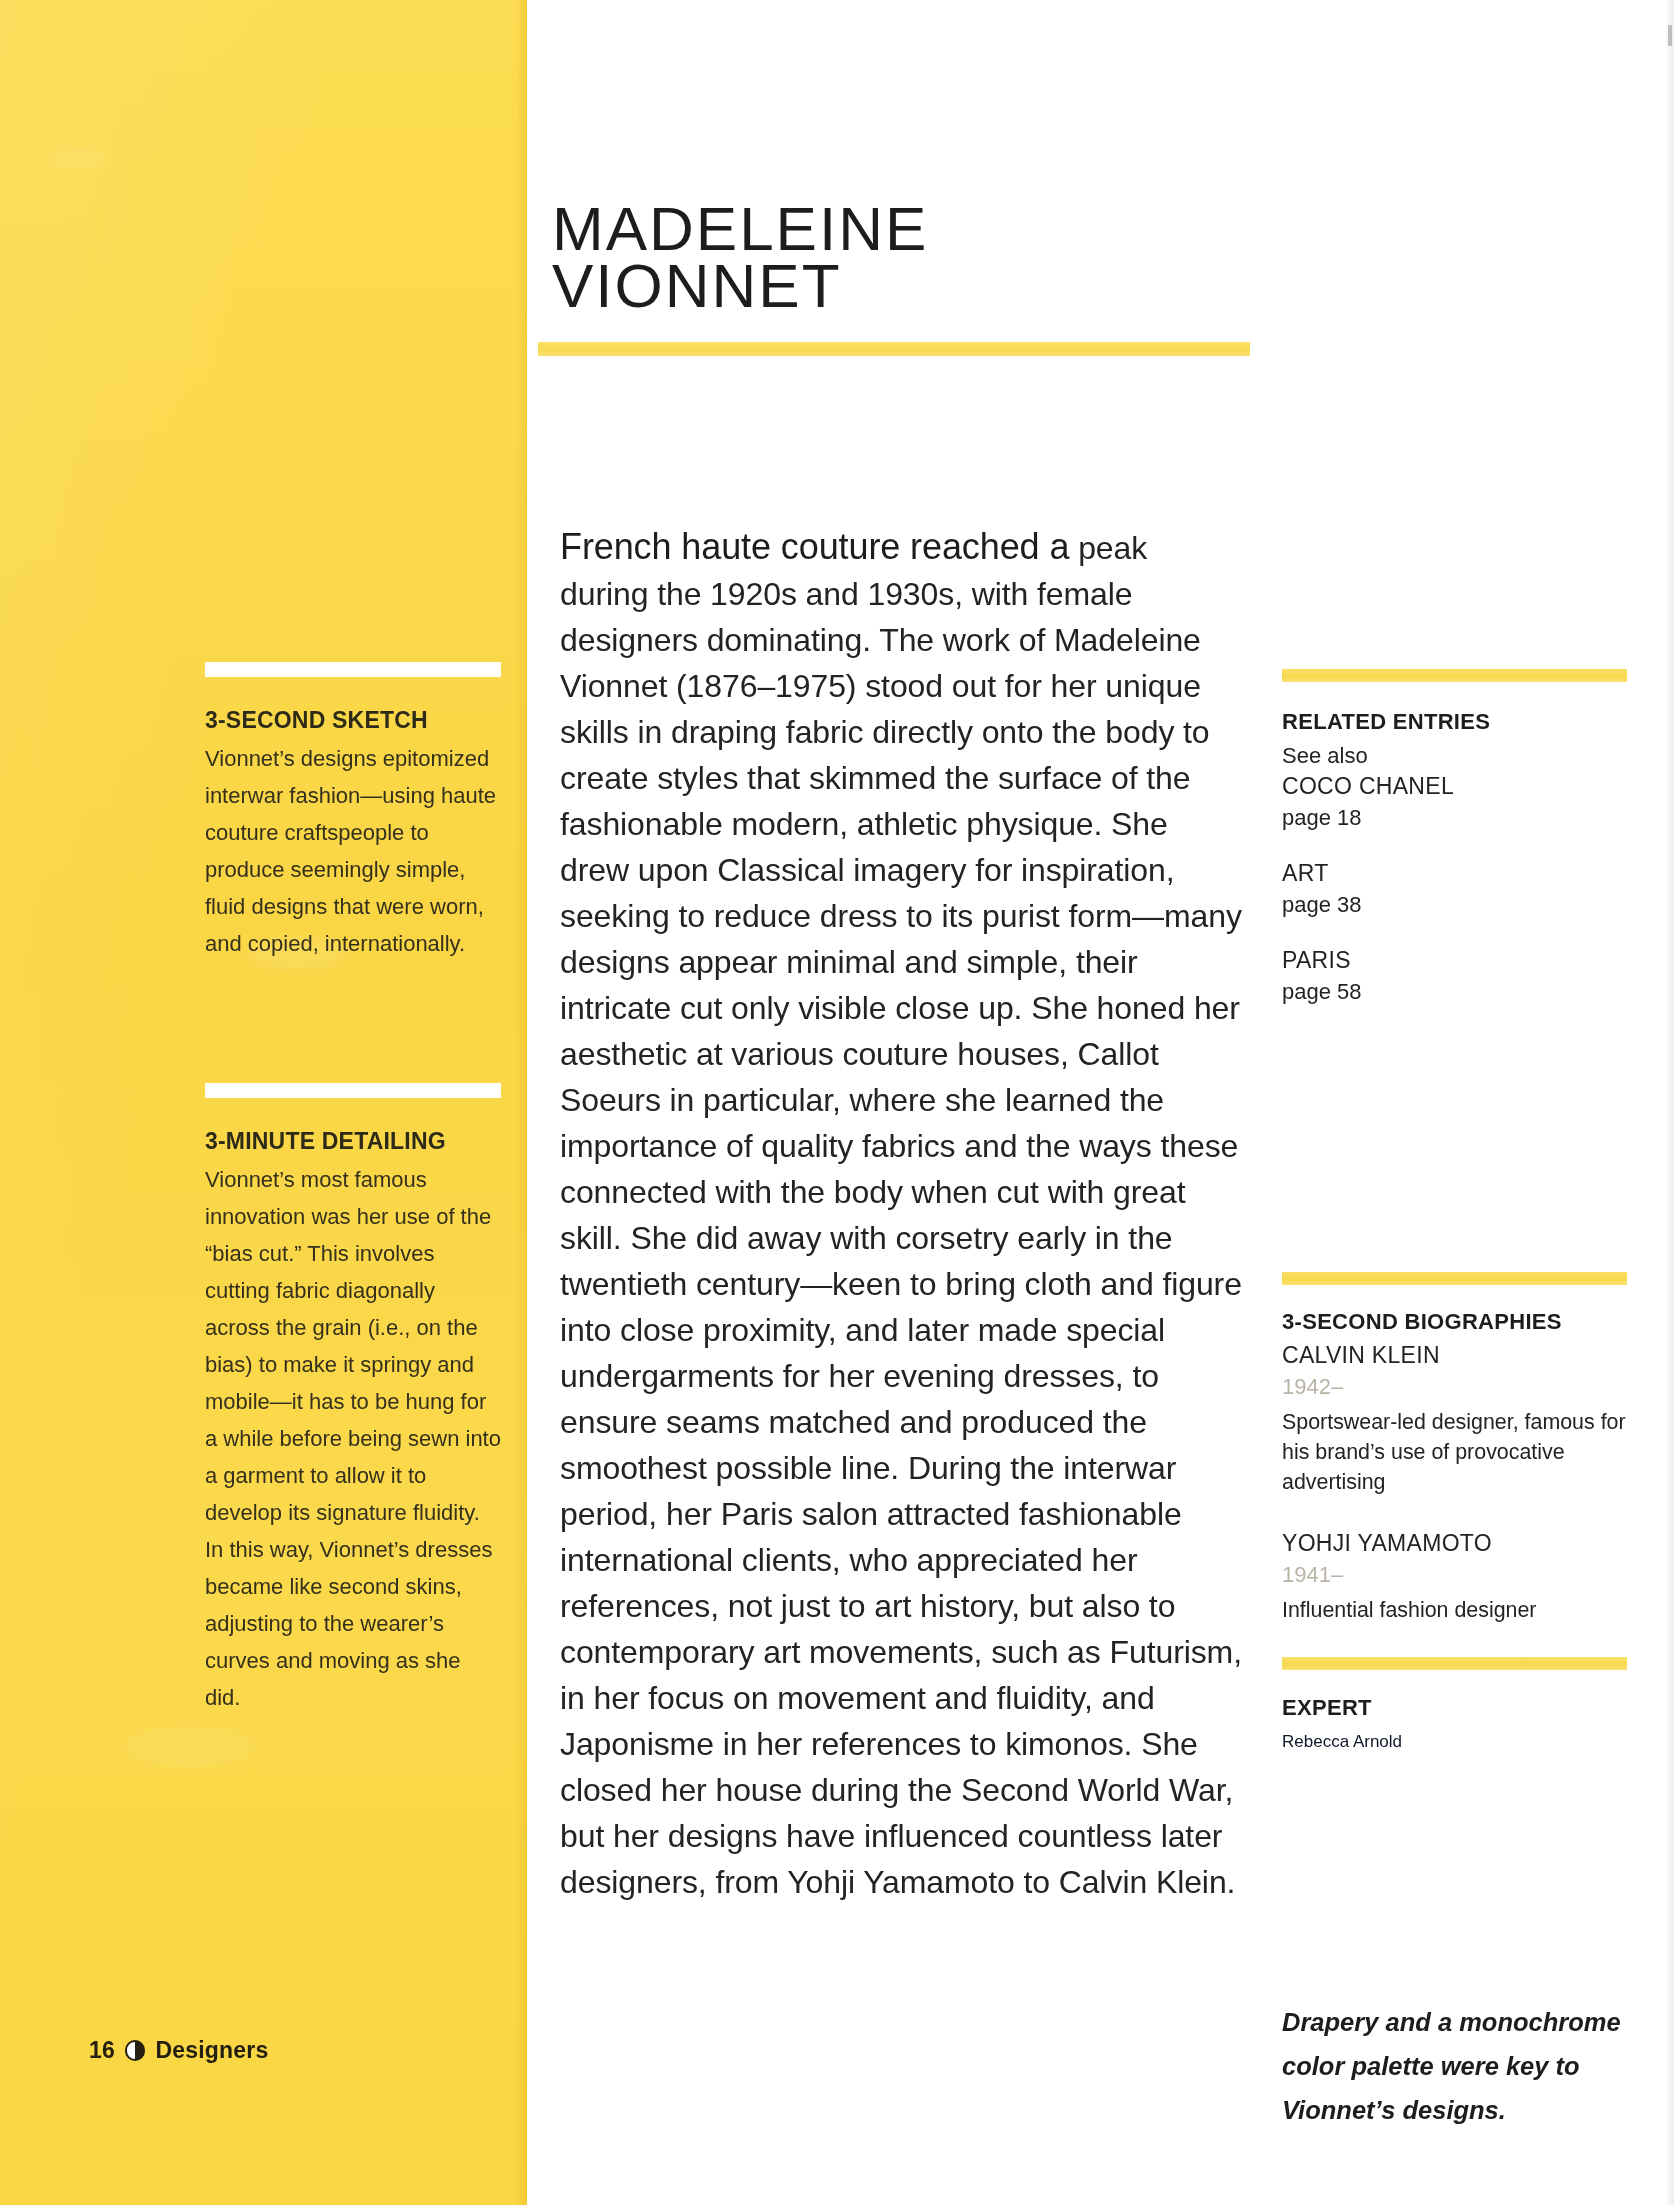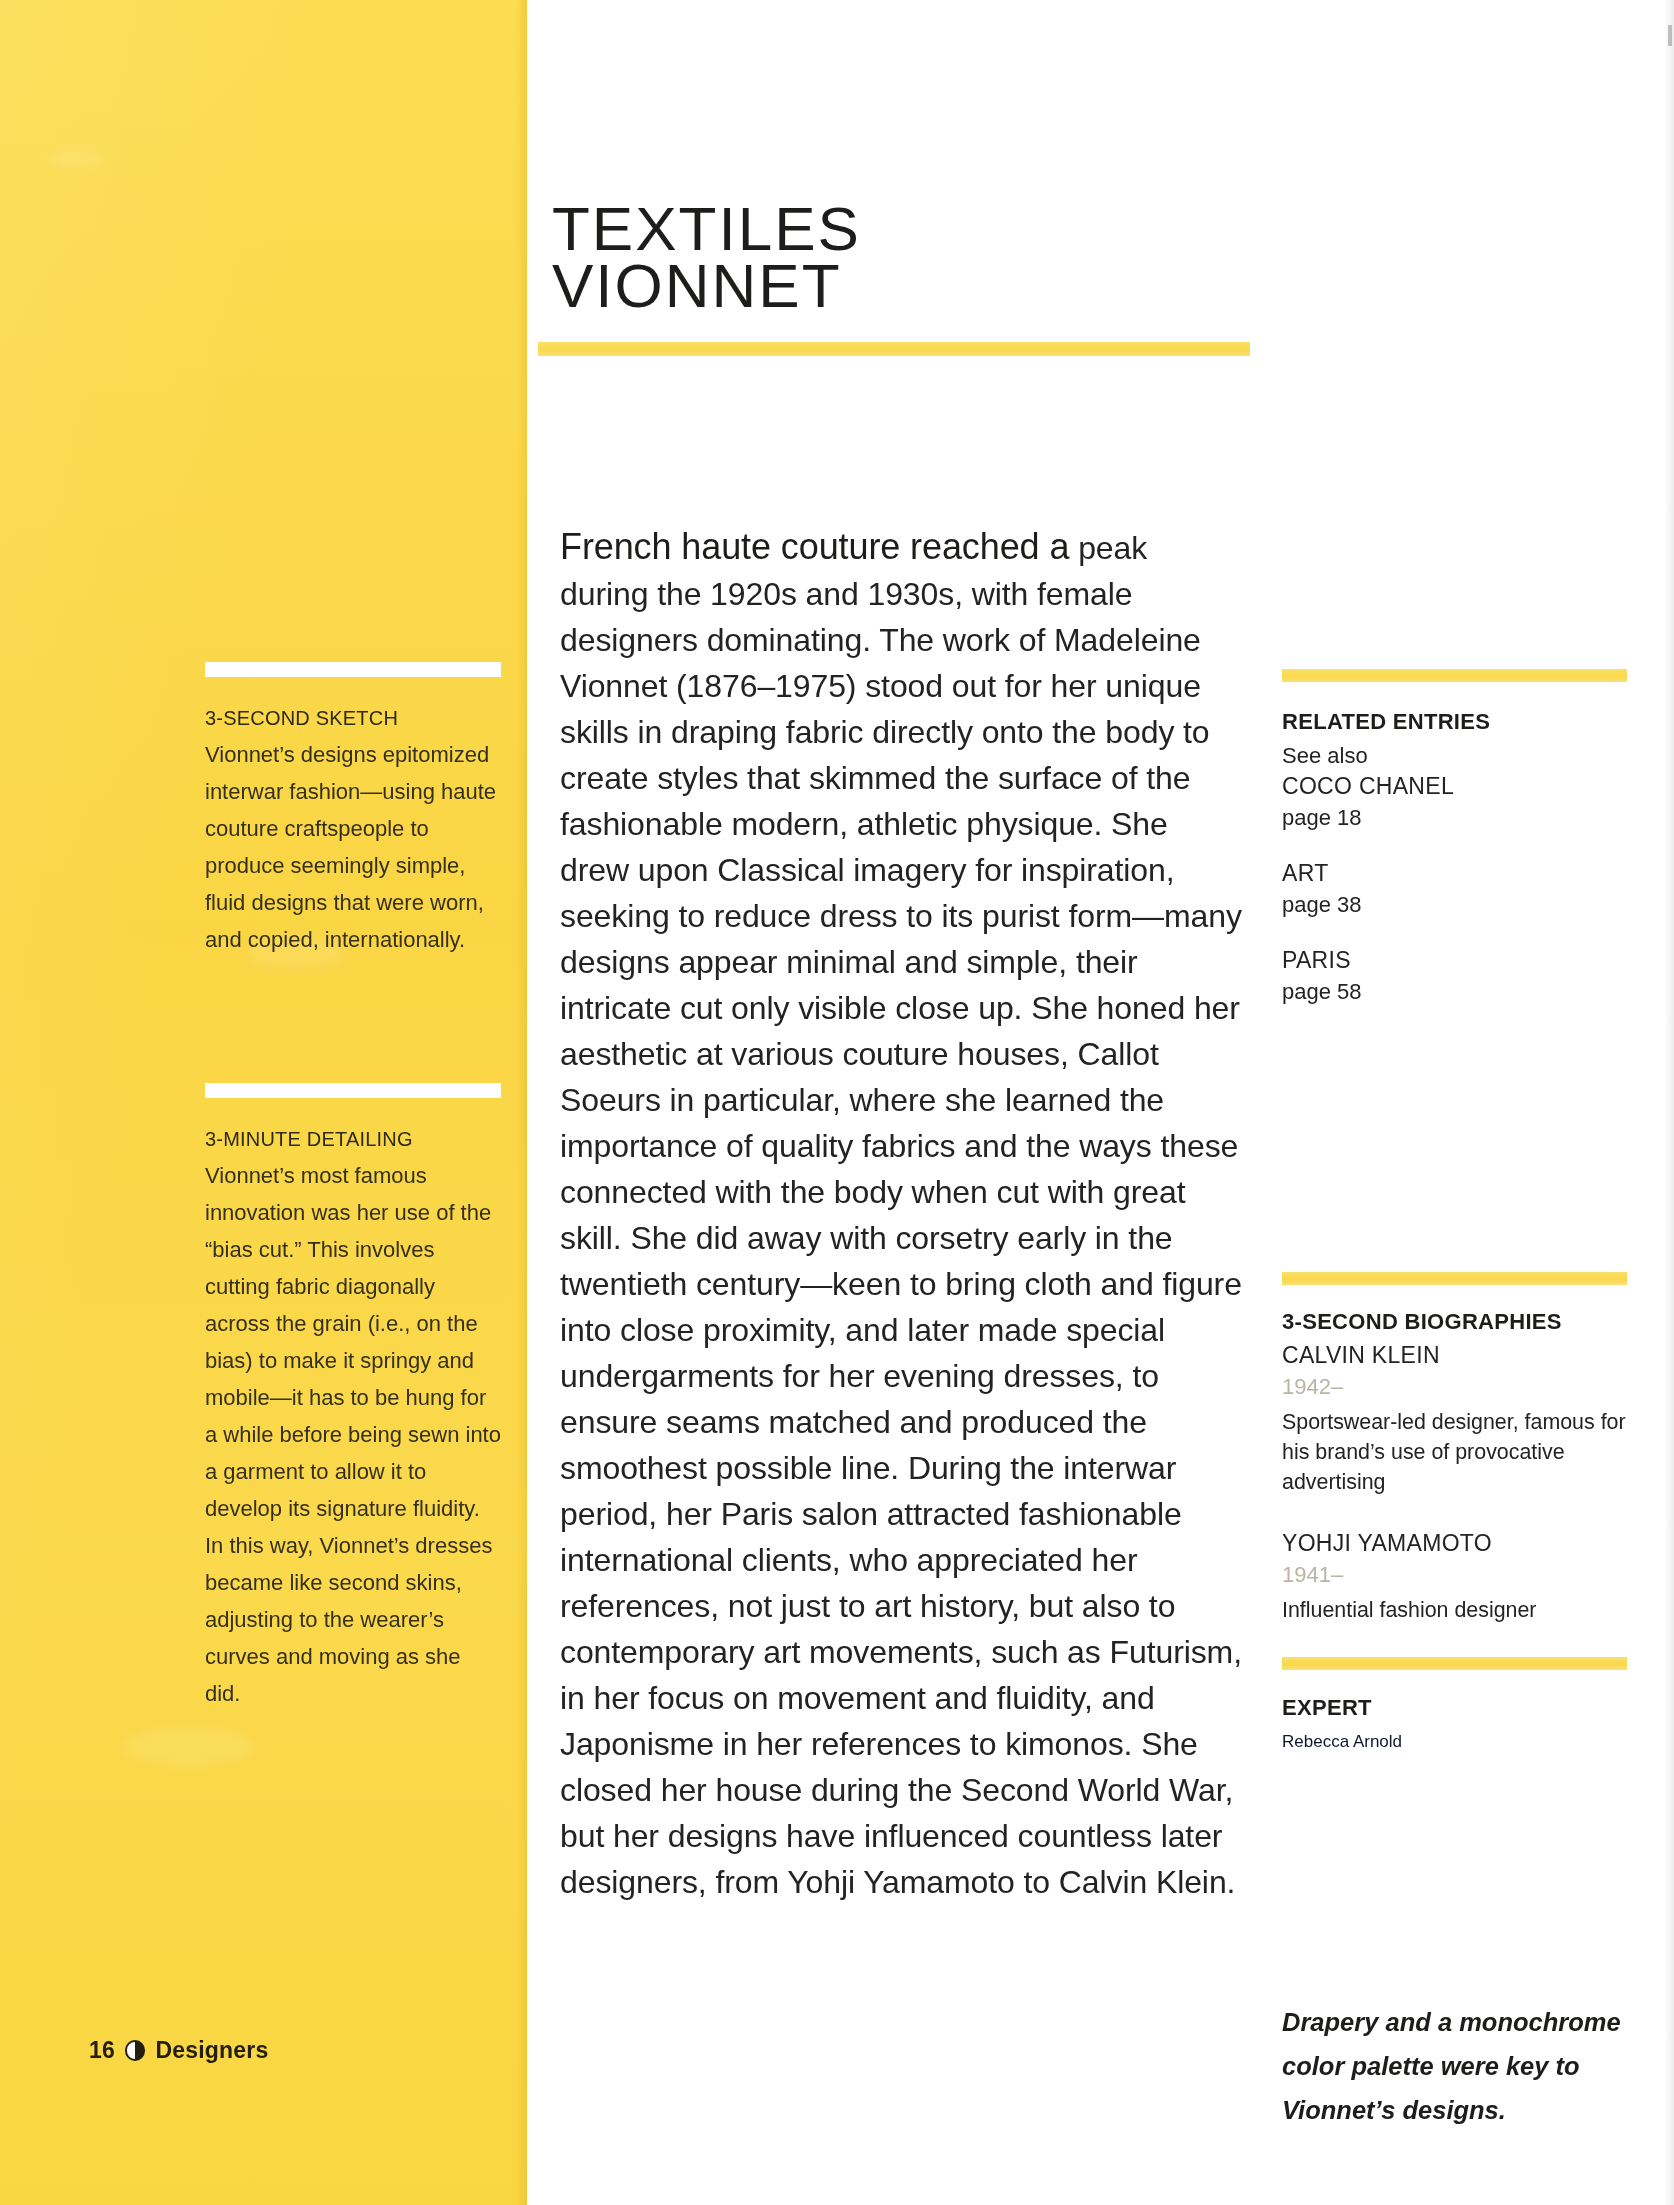--- a/index.html
+++ b/index.html
@@ -111,22 +111,22 @@
     position: absolute;
     height: 15px;
     background: #ffffff;
   }
   .side-box {
     position: absolute;
     width: 296px;
     left: 205px;
   }
   .side-head {
-    font-size: 20px;
-    font-weight: 400;
+    font-size: 23px;
+    font-weight: 700;
     letter-spacing: 0.2px;
     color: #2e2a18;
     margin-bottom: 5.8px;
   }
   .side-body {
     font-size: 22px;
     line-height: 37px;
     color: #35301c;
     font-weight: 400;
   }
@@ -242,21 +242,21 @@
     <div class="edge-shade"></div>
     <div class="paper-speck" style="left:49px;top:148px;width:58px;height:21.4px;"></div>
     <div class="paper-speck" style="left:247px;top:937px;width:99px;height:33px;"></div>
     <div class="paper-speck" style="left:123px;top:1726px;width:132px;height:41px;"></div>
   </div>
 
   <div class="right-edge"></div>
   <div class="right-nick"></div>
 
   <div class="title-block">
-    <div class="title-line">TEXTILES</div>
+    <div class="title-line">MADELEINE</div>
     <div class="title-line">VIONNET</div>
   </div>
   <div class="title-rule"></div>
 
   <div class="body-col">
     <p class="body-text" style="margin:0;"><span class="lead">French haute couture reached a</span> <span>peak during the 1920s and 1930s, with female designers dominating. The work of Madeleine Vionnet (1876–1975) stood out for her unique skills in draping fabric directly onto the body to create styles that skimmed the surface of the fashionable modern, athletic physique. She drew upon Classical imagery for inspiration, seeking to reduce dress to its purist form—many designs appear minimal and simple, their intricate cut only visible close up. She honed her aesthetic at various couture houses, Callot Soeurs in particular, where she learned the importance of quality fabrics and the ways these connected with the body when cut with great skill. She did away with corsetry early in the twentieth century—keen to bring cloth and figure into close proximity, and later made special undergarments for her evening dresses, to ensure seams matched and produced the smoothest possible line. During the interwar period, her Paris salon attracted fashionable international clients, who appreciated her references, not just to art history, but also to contemporary art movements, such as Futurism, in her focus on movement and fluidity, and Japonisme in her references to kimonos. She closed her house during the Second World War, but her designs have influenced countless later designers, from Yohji Yamamoto to Calvin Klein.</span></p>
   </div>
 
   <div class="white-bar" style="left:205px; top:662px; width:296px;"></div>
   <div class="side-box" style="top:707px;">

